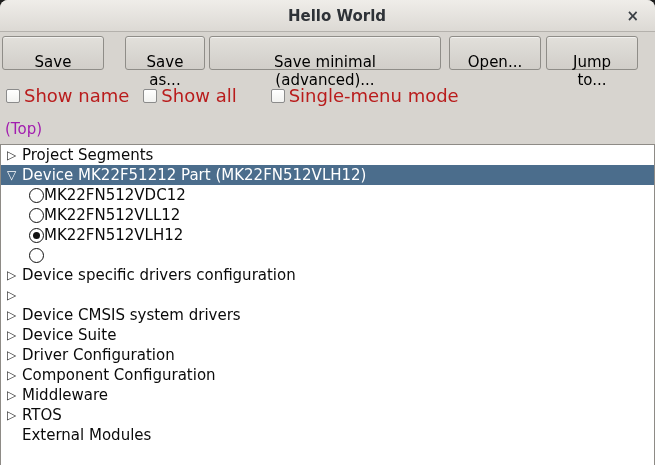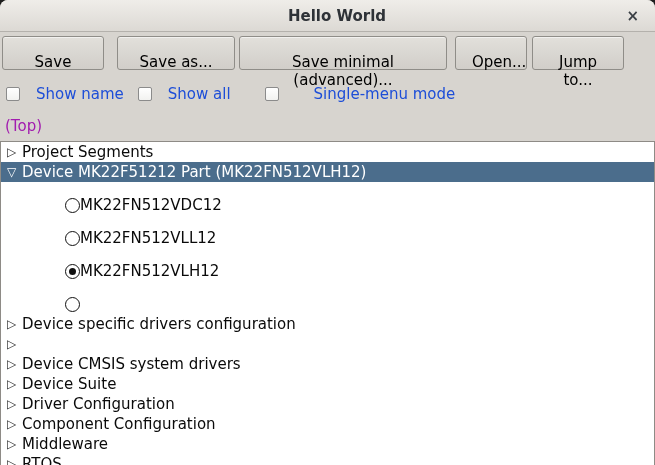--- a/index.html
+++ b/index.html
@@ -27,49 +27,49 @@
   
   .toolbar{flex:0 0 30px;margin-top:4px;display:flex;align-items:stretch;}
   .toolbar .btn{
     font-family:inherit;font-size:15px;color:#000;
     background:linear-gradient(#e2e0db,#d1cec9);
     border:1px solid #8f8d88;border-radius:3px;
     box-shadow:inset 0 1px 0 rgba(255,255,255,.55);
     padding:16px;height:30px;cursor:pointer;
   }
   .toolbar .btn:nth-child(1){width:102px;margin-left:2px;}
-  .toolbar .btn:nth-child(2){width:118px;margin-left:13px;}
-  .toolbar .btn:nth-child(3){width:208px;margin-left:4px;}
-  .toolbar .btn:nth-child(4){width:72px;margin-left:8px;}
+  .toolbar .btn:nth-child(2){width:80px;margin-left:21px;}
+  .toolbar .btn:nth-child(3){width:232px;margin-left:4px;}
+  .toolbar .btn:nth-child(4){width:92px;margin-left:8px;}
   .toolbar .btn:nth-child(5){width:92px;margin-left:5px;}
   
   .options{flex:0 0 16px;margin-top:15px;display:flex;align-items:center;}
   .opt{display:flex;align-items:center;cursor:pointer;}
   .opt:nth-child(1){margin-left:6px;}
   .opt:nth-child(2){margin-left:14px;}
-  .opt:nth-child(3){margin-left:34px;gap:19px;}
+  .opt:nth-child(3){margin-left:34px;}
   .checkbox{
     width:14px;height:14px;border:1px solid #8b8b8b;border-radius:2px;
     background:linear-gradient(#ffffff,#f2f2f0);flex:0 0 14px;
   }
-  .opt .lbl{font-size:15px;color:#1d4ed8;margin-left:16px;white-space:nowrap;}
+  .opt .lbl{font-size:18px;color:#b91c1c;margin-left:4px;white-space:nowrap;}
   
   .top-label{flex:0 0 16px;margin:14px 0 0 5px;font-size:15px;color:#a21caf;}
   
   .tree{
     flex:1 1 auto;margin-top:6px;background:#ffffff;
     border:1px solid #8e8b86;border-bottom:none;
     overflow:hidden;
   }
   .tree-row{
     height:20px;display:flex;align-items:center;
     font-size:15px;color:#0a0a0a;white-space:nowrap;cursor:default;
   }
   .tree-row.branch{padding-left:6px;}
-  .tree-row.radio-row{padding-left:64px;margin-top:13px;}
+  .tree-row.radio-row{padding-left:28px;}
   .tree-row.leaf{padding-left:21px;}
   .tree-row.selected{background:var(--selection,#4b6d8c);color:var(--selection-text,#fff);}
   .expander{
     width:15px;flex:0 0 15px;font-size:12px;color:#2b2b2b;
     display:inline-block;line-height:20px;cursor:pointer;
   }
   .tree-row.selected .expander{color:var(--selection-text,#fff);}
   .radio{
     width:15px;height:15px;flex:0 0 15px;border-radius:50%;
     border:1.5px solid #111;background:#fff;

